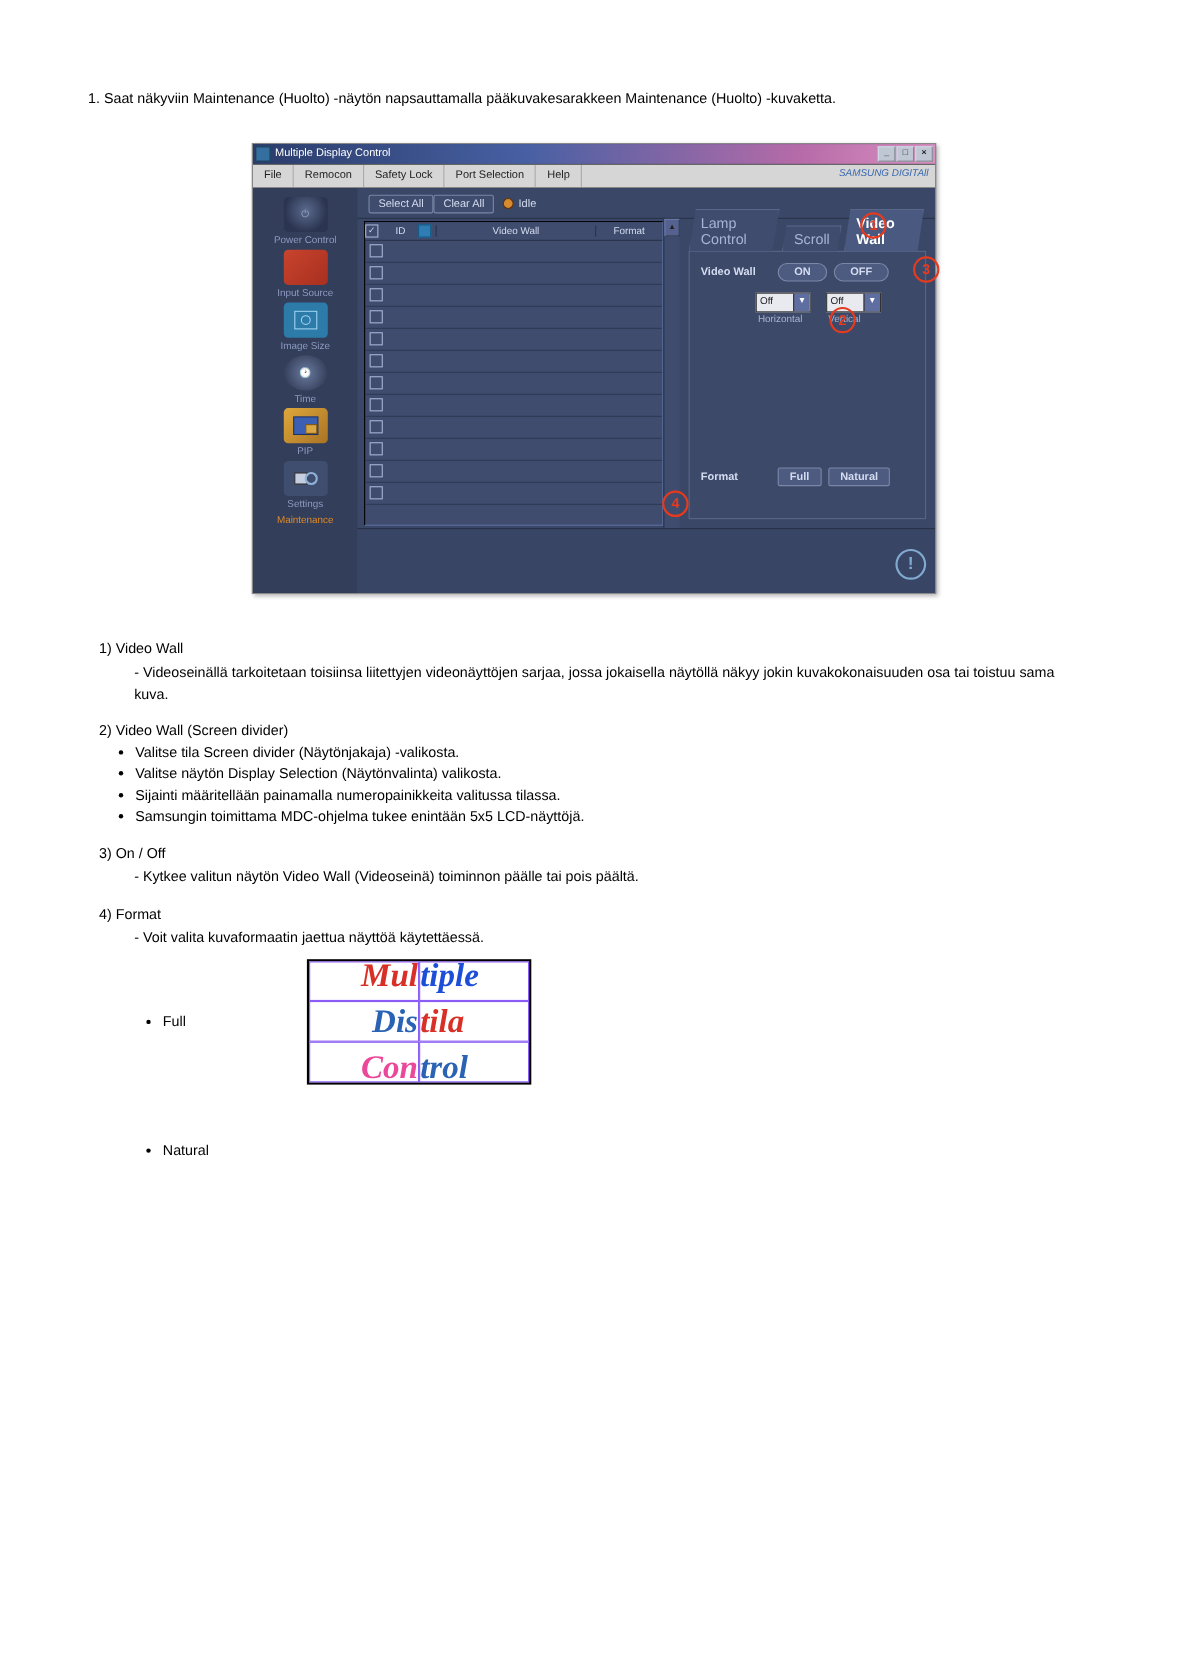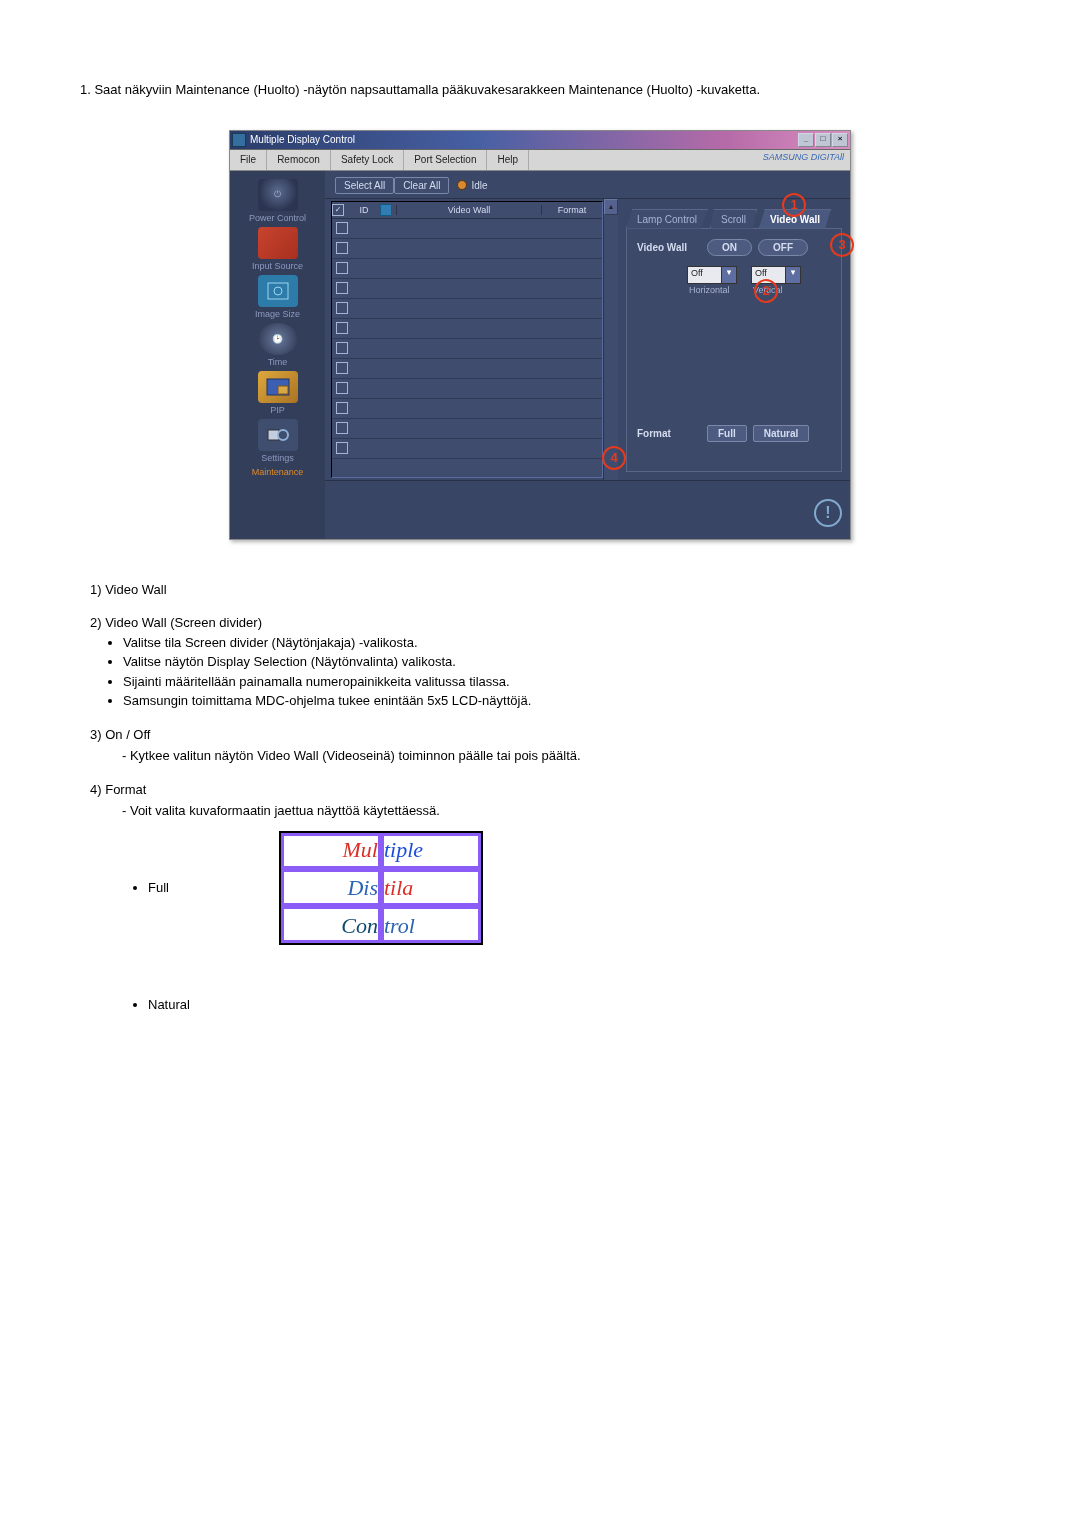--- a/index.html
+++ b/index.html
@@ -171,21 +171,21 @@
   .scroll-btn{height:14px;background:#556290;border:1px outset #6a78a5;display:flex;align-items:center;justify-content:center;font-size:7px;color:#222;}
   .scroll-track{flex:1;}
   .ss-panel {
     flex:1;
     padding: 6px 8px 8px 8px;
     position: relative;
   }
   .panel-tabs {
     display:flex;
     height: 24px;
-    font-size: 10px;
+    font-size: 13px;
     align-items:flex-end;
   }
   .ptab {
     padding: 4px 10px 4px 10px;
     border: 1px solid #5a6688;
     border-bottom: none;
     margin-right: 2px;
     background: #3f4c6d;
     color: #a8b4d6;
     position: relative;
@@ -268,33 +268,33 @@
   .format-row { display:flex; align-items:center; margin: 10px 0 0 58px; }
   .format-bullet { list-style: disc; margin:0 60px 0 0;}
   .full-img {
     width: 200px; height: 110px;
     display: grid;
     grid-template-columns: 1fr 1fr;
     grid-template-rows: 1fr 1fr;
     border: 2px solid #000;
   }
   .full-cell {
-    border: 3px solid #8b5cf6;
+    border: 1px solid #8b5cf6;
     display:flex;align-items:center;justify-content:center;
     font-style: italic;
-    font-weight: normal;
-    font-size: 22px;
+    font-weight: bold;
+    font-size: 30px;
     font-family: 'Times New Roman', serif;
     overflow:hidden;
   }
   .fc1{color:#d83027;align-items:flex-end;justify-content:flex-end;padding-right:0;}
   .fc2{color:#1d4ed8;align-items:flex-end;justify-content:flex-start;}
   .fc3{color:#2a63b3;align-items:center;justify-content:flex-end;}
   .fc4{color:#d83027;align-items:center;justify-content:flex-start;}
-  .fc5{color:#0c4a6e;align-items:flex-start;justify-content:flex-end;}
+  .fc5{color:#ec4899;align-items:flex-start;justify-content:flex-end;}
   .fc6{color:#2a63b3;align-items:flex-start;justify-content:flex-start;}
   .full-img2 { grid-template-rows: 1fr 1fr 1fr;}
   .natural-li { margin: 50px 0 0 58px; list-style:disc;}
 </style>
 </head>
 <body>
 
 <div class="intro">1. Saat näkyviin Maintenance (Huolto) -näytön napsauttamalla pääkuvakesarakkeen Maintenance (Huolto) -kuvaketta.</div>
 
 <div class="screenshot">
@@ -497,20 +497,21 @@
         <div class="warn-ico">!</div>
       </div>
     </div>
   </div>
 </div>
 
 <div class="desc-list">
   <div class="desc-item">
     <span class="desc-num">1)</span>
     <span class="desc-title">Video Wall</span>
+    <div class="desc-sub">- Videoseinällä tarkoitetaan toisiinsa liitettyjen videonäyttöjen sarjaa, jossa jokaisella näytöllä näkyy jokin kuvakokonaisuuden osa tai toistuu sama kuva.</div>
   </div>
   <div class="desc-item">
     <span class="desc-num">2)</span>
     <span class="desc-title">Video Wall (Screen divider)</span>
     <ul class="desc-bullets">
       <li>Valitse tila Screen divider (Näytönjakaja) -valikosta.</li>
       <li>Valitse näytön Display Selection (Näytönvalinta) valikosta.</li>
       <li>Sijainti määritellään painamalla numeropainikkeita valitussa tilassa.</li>
       <li>Samsungin toimittama MDC-ohjelma tukee enintään 5x5 LCD-näyttöjä.</li>
     </ul>

